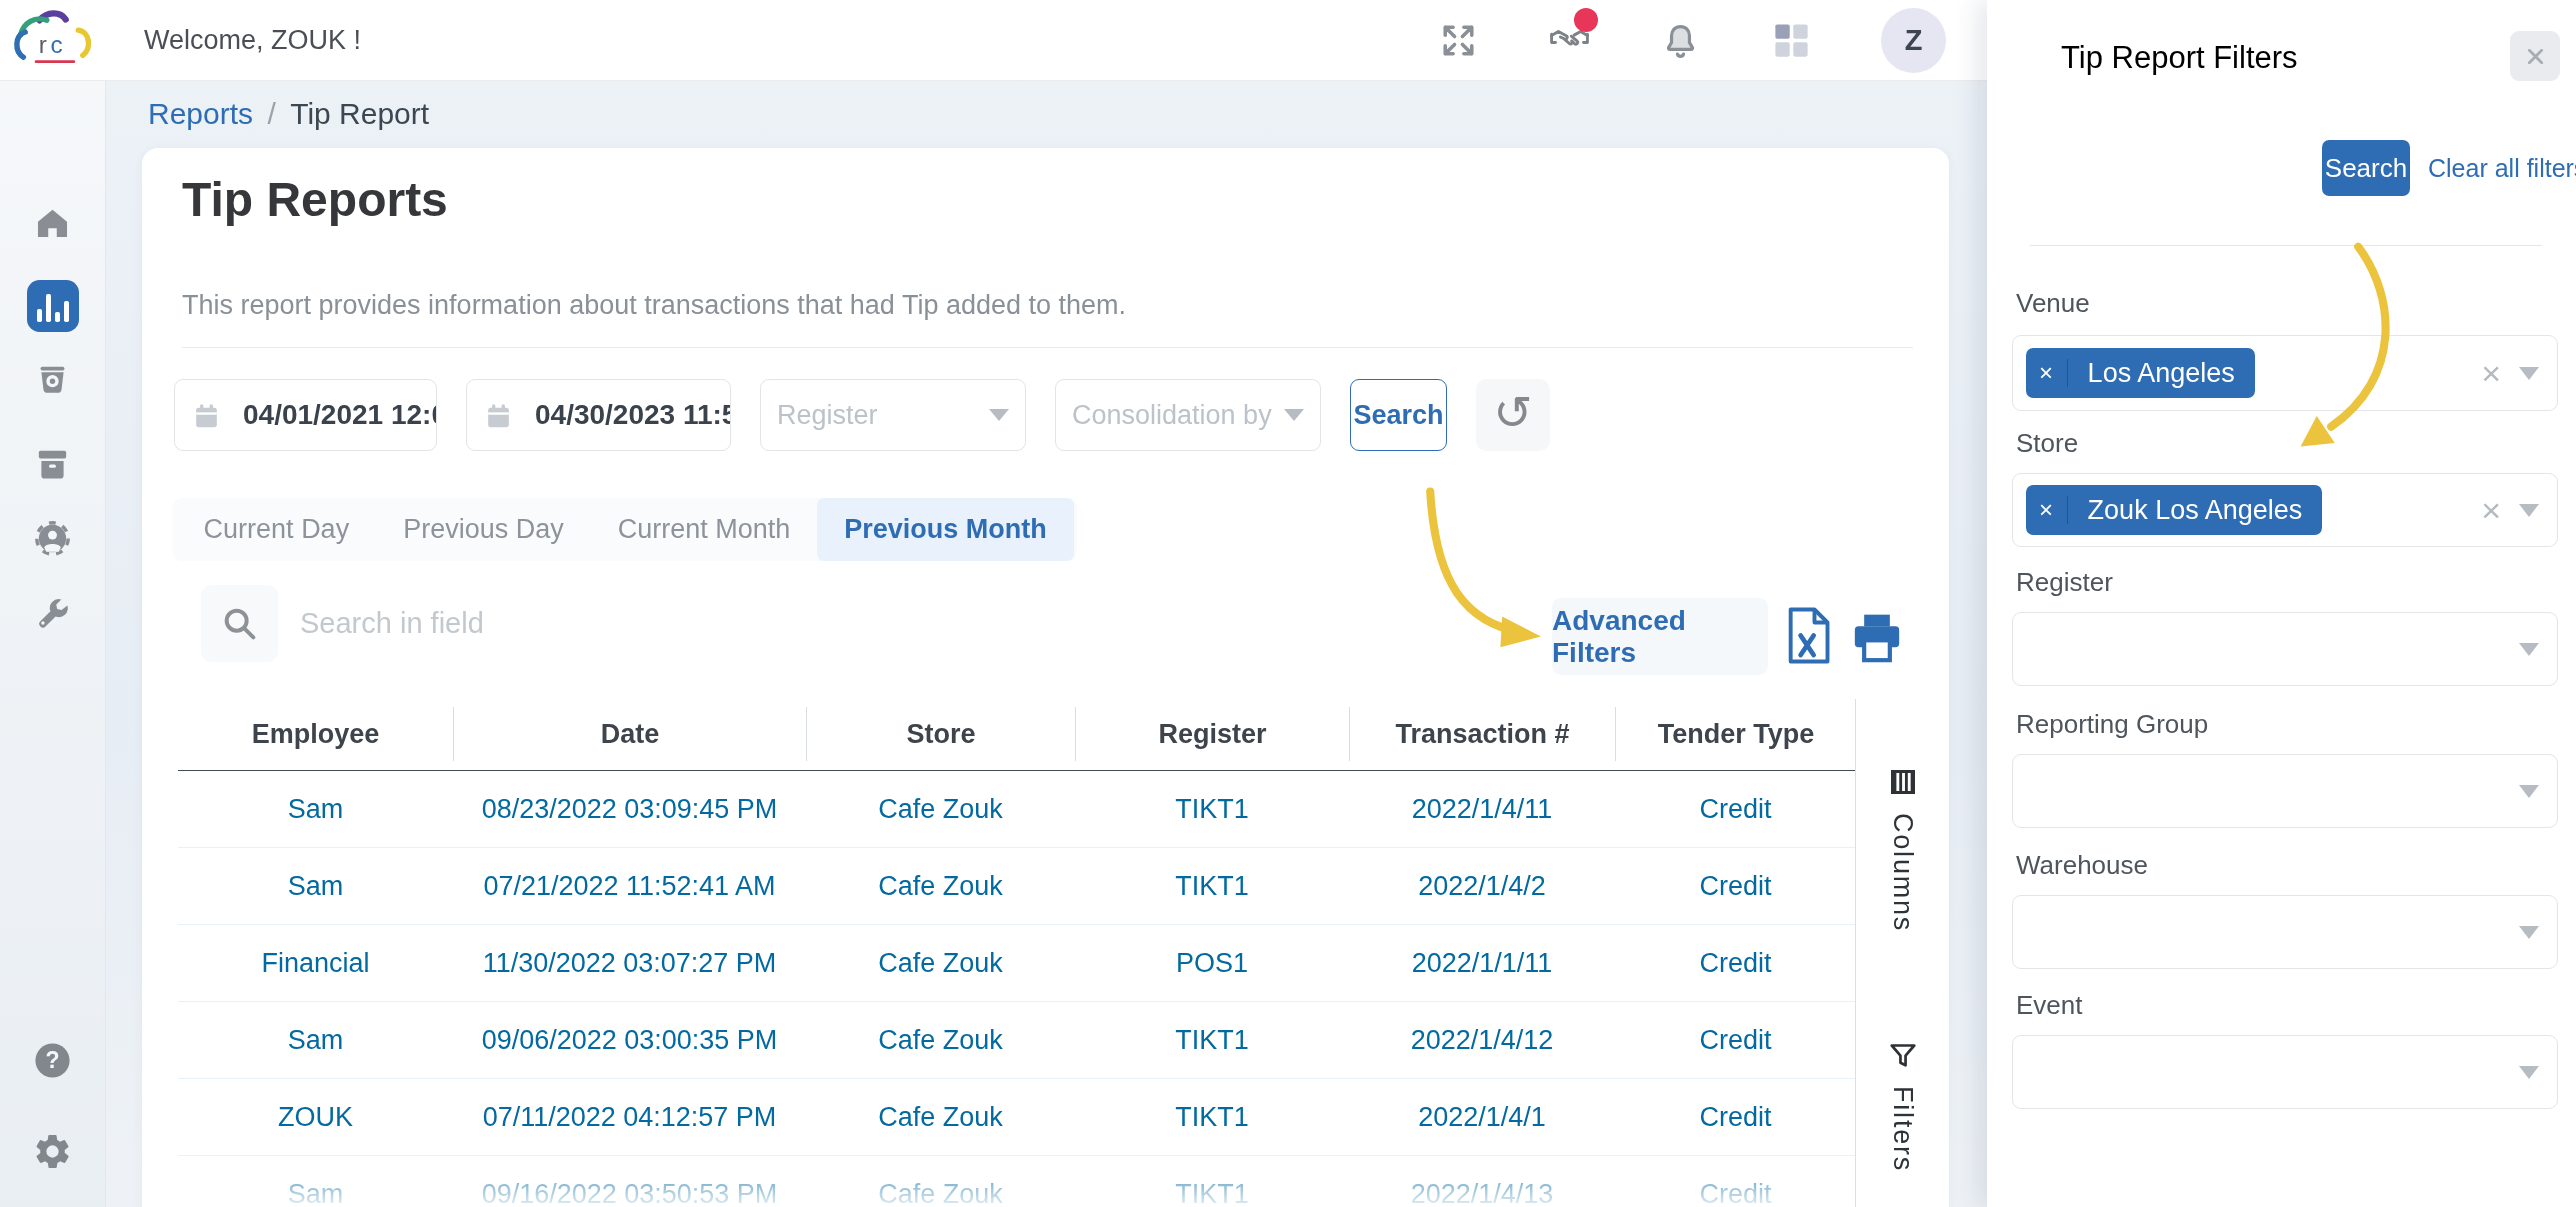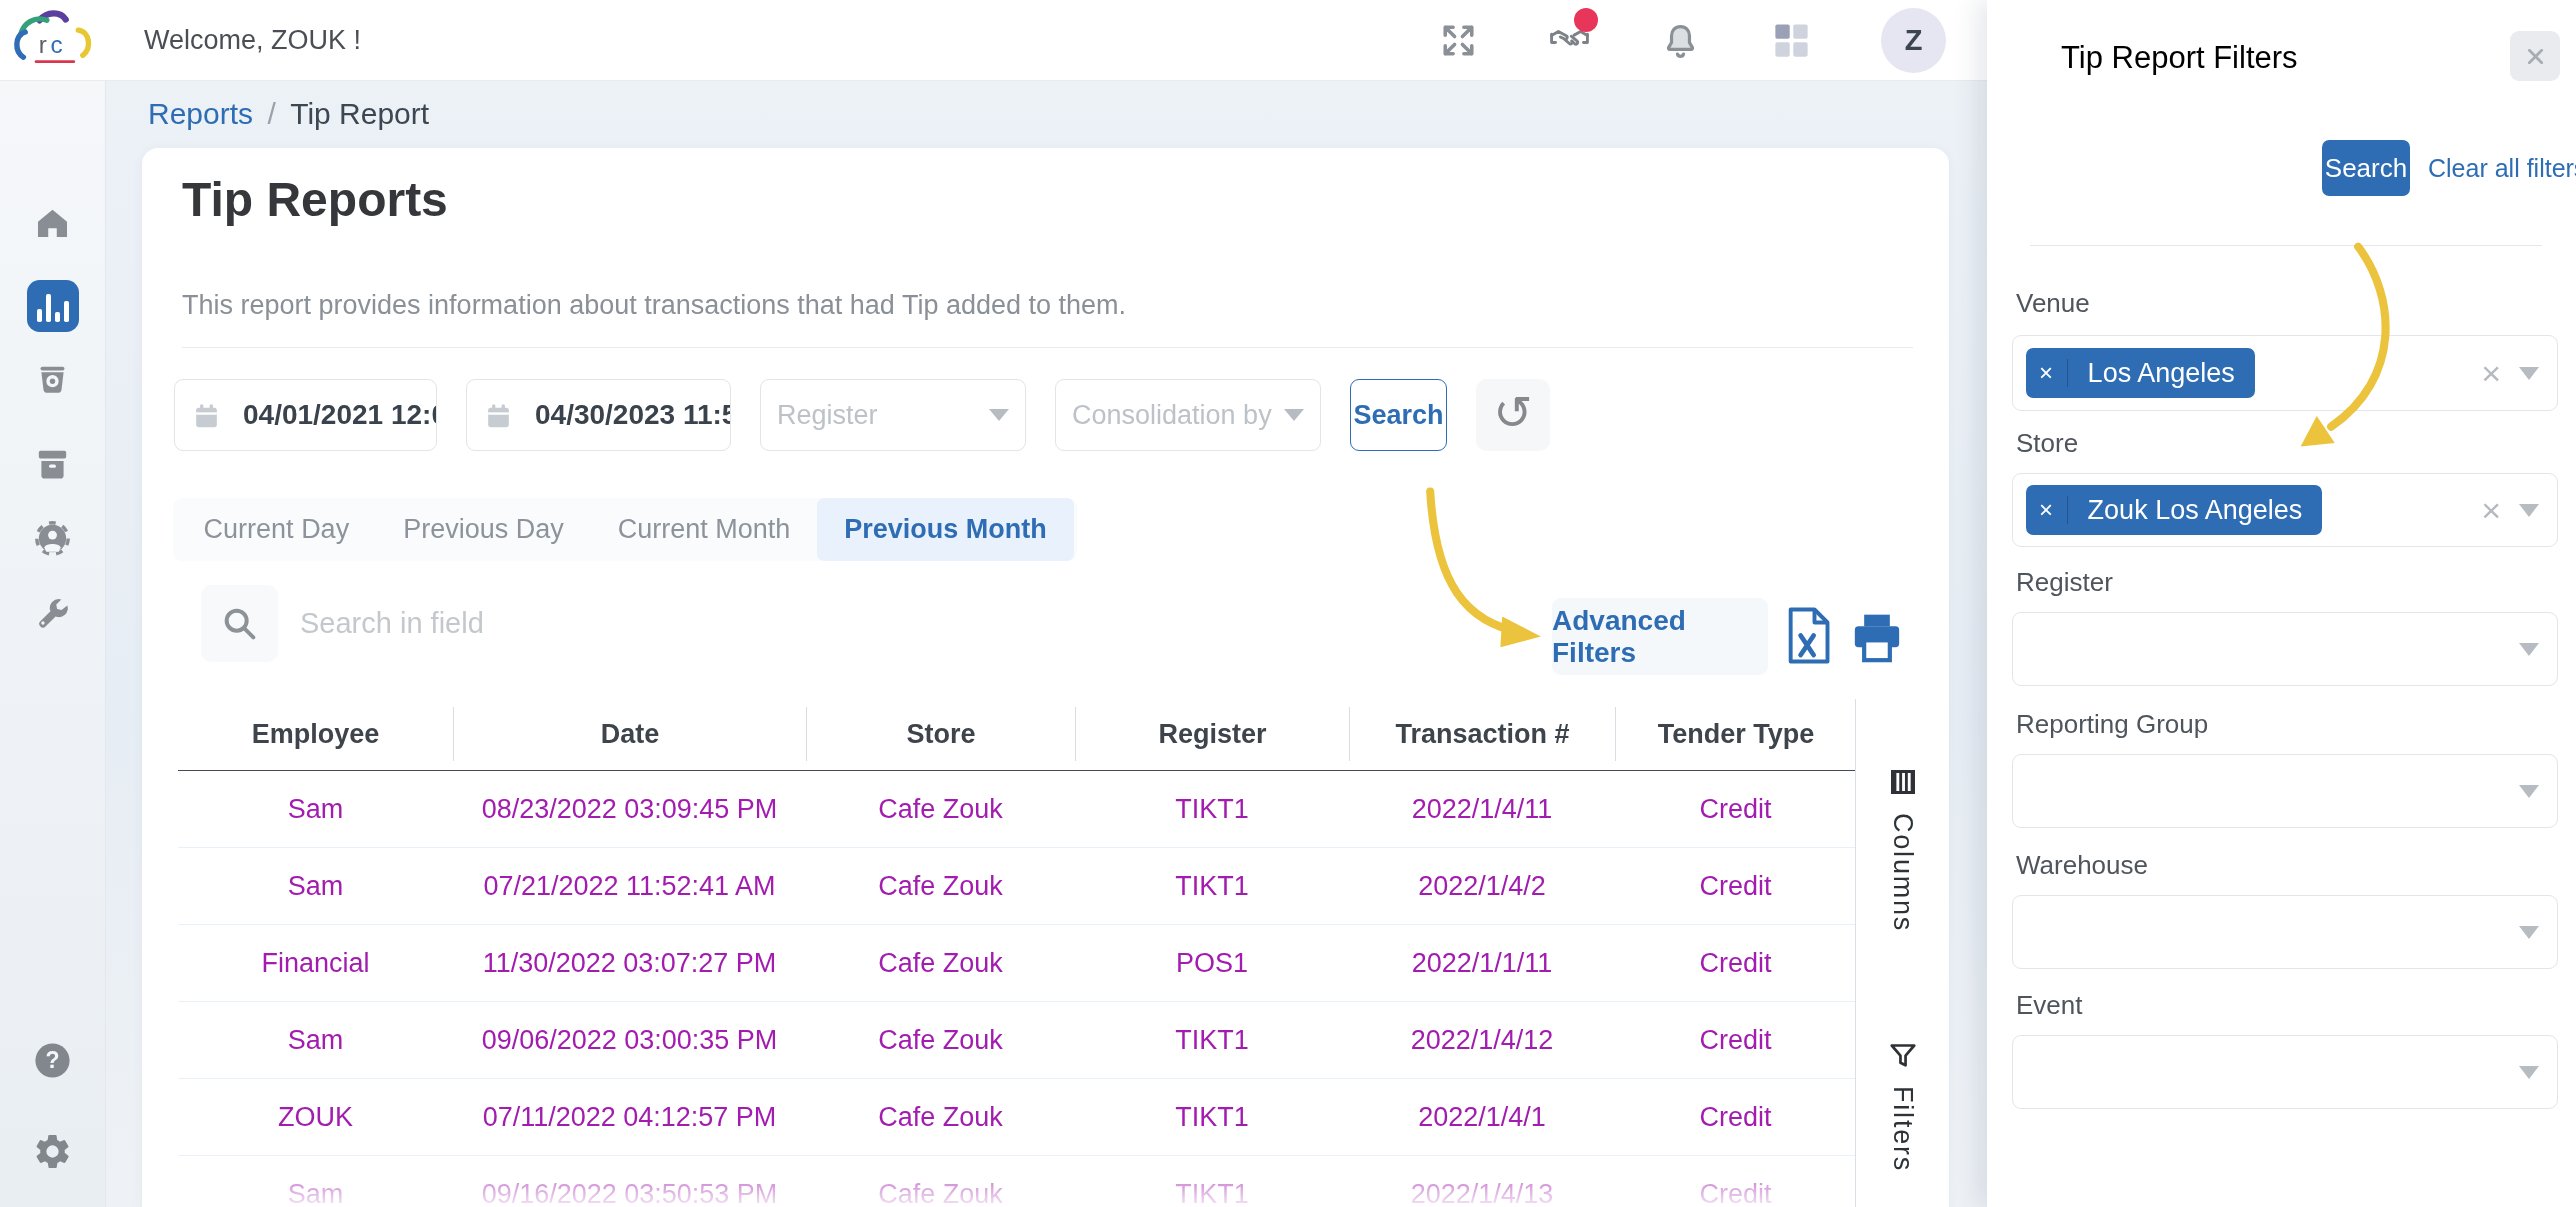--- a/index.html
+++ b/index.html
@@ -84,21 +84,21 @@
   .ic-excel svg,.ic-print svg { width:100%; height:100%; }
 
   .thead { position:absolute; left:36px; top:549px; width:1678px; height:74px; display:flex;
     align-items:center; border-bottom:1.8px solid #454b52; }
   .th { font-size:27px; font-weight:600; color:#3e444b; text-align:center; }
   .th + .th { border-left:0.9px solid #d8dde2; }
   .th, .td { height:54px; line-height:54px; overflow:hidden; }
   .c0{width:275px;} .c1{width:353px;} .c2{width:269px;} .c3{width:274px;} .c4{width:266px;} .c5{width:241px;}
   .tbody { position:absolute; left:36px; top:623px; width:1678px; }
   .tr { display:flex; align-items:center; height:77px; border-bottom:0.9px solid #e8f0f8; cursor:pointer; }
-  .td { font-size:27px; font-weight:500; color:#a21caf; text-align:center; line-height:77px; height:77px; }
+  .td { font-size:27px; font-weight:500; color:#0369a1; text-align:center; line-height:77px; height:77px; }
   .tbl-fade { position:absolute; left:0; right:94px; bottom:0; height:58px; pointer-events:none;
     background:linear-gradient(180deg,rgba(255,255,255,0),rgba(255,255,255,.92)); }
 
   .side-strip { position:absolute; right:0; top:551px; bottom:0; width:94px;
     border-left:0.9px solid #dadfe4; display:flex; flex-direction:column; align-items:center; }
   .strip-ic { width:36px; height:36px; cursor:pointer; }
   .strip-ic svg { width:36px; height:36px; }
   .strip-ic.cols { margin-top:65px; }
   .strip-ic.filt { margin-top:106px; }
   .vtext { writing-mode:vertical-lr; font-size:27px; color:#2e3338; margin-top:12.6px;

